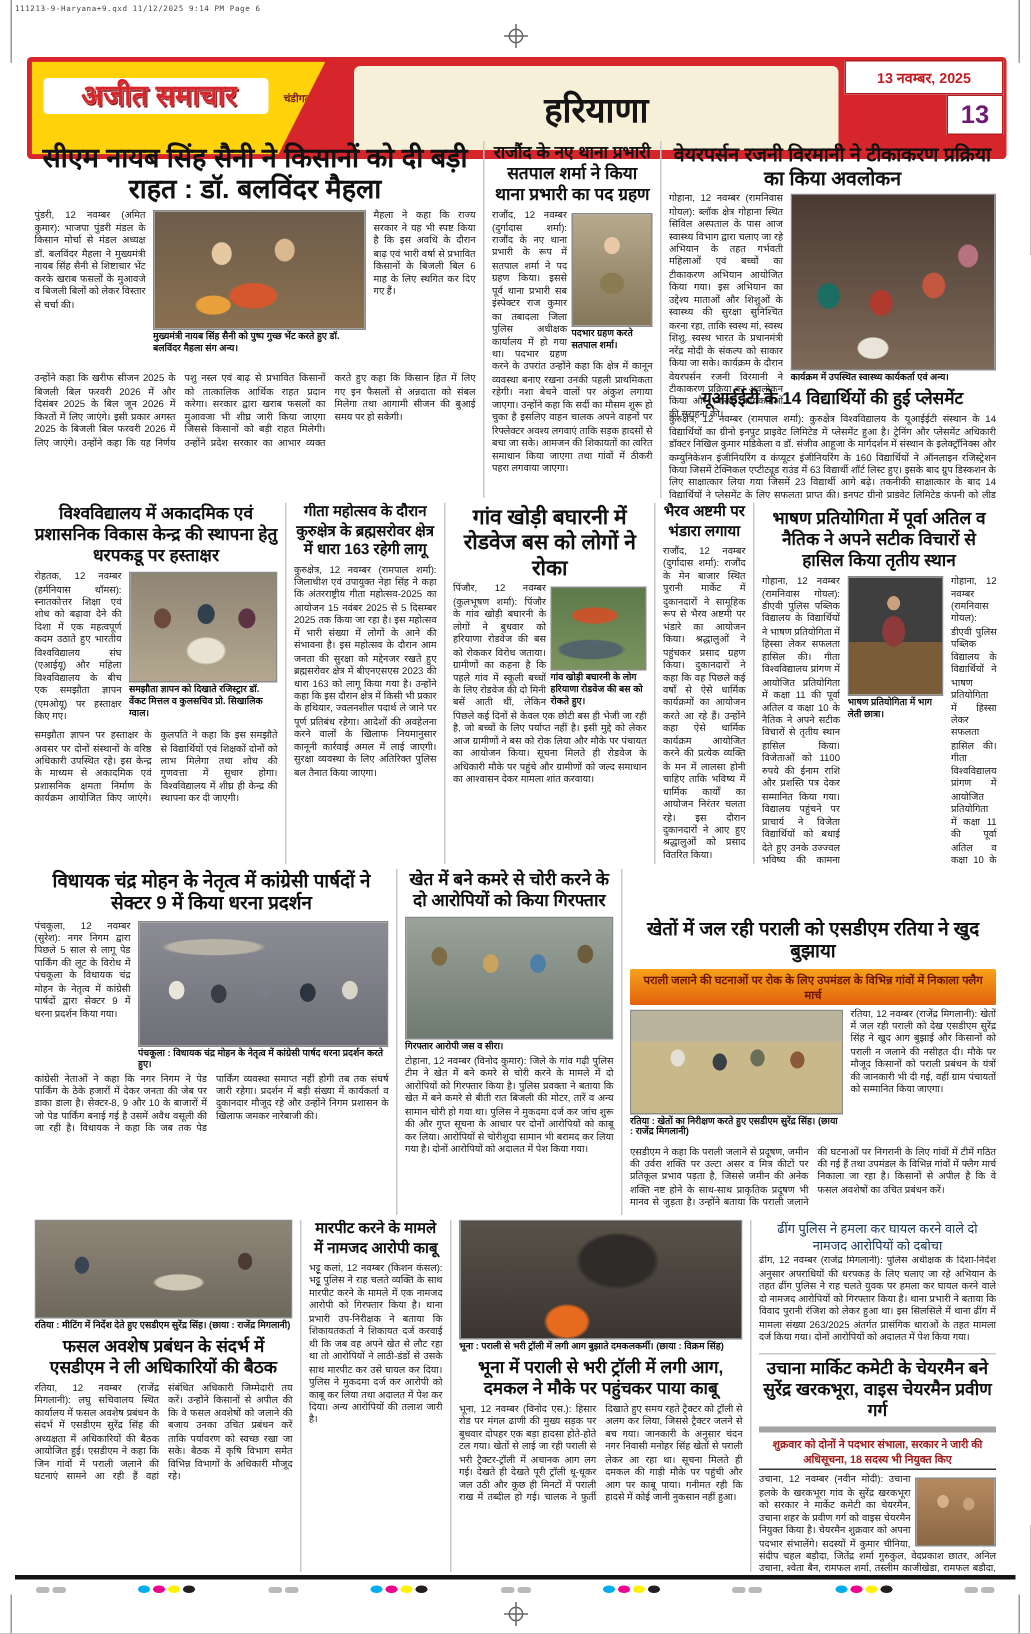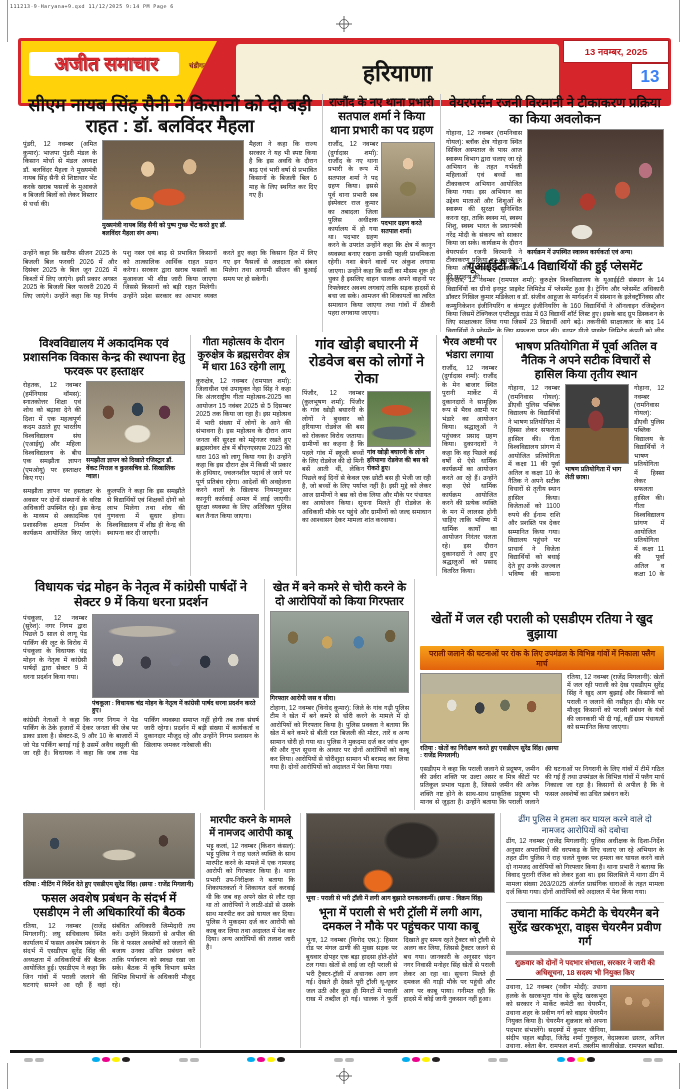--- a/index.html
+++ b/index.html
@@ -30,21 +30,21 @@
   .logo .stripe{position:absolute;left:8px;top:11px;width:150px;height:24px;background:#fff;border-radius:3px;}
   .logo .nm{position:absolute;left:10px;top:9px;width:150px;text-align:center;font-size:19px;font-weight:bold;color:#d6252b;
             text-shadow:0 0 1px #fff,1px 1px 0 #8d0f12;}
   .logo .ed{position:absolute;right:10px;top:20px;font-size:7px;font-weight:bold;color:#7a1d1d;}
   .mh-panel{position:absolute;left:218px;right:112px;top:6px;bottom:6px;background:#f6f0d8;border-radius:4px;
             display:flex;align-items:center;justify-content:center;}
   .mh-panel span{font-size:23px;font-weight:bold;color:#151515;}
   .mh-date{position:absolute;right:2px;top:2px;width:104px;height:21px;background:#fff;border:1px solid #b01d22;
            display:flex;align-items:center;justify-content:center;font-size:9.5px;font-weight:bold;color:#c31c22;}
   .mh-page{position:absolute;right:2px;top:25px;width:36px;height:25px;background:#fff;border:1px solid #b01d22;
-           display:flex;align-items:center;justify-content:center;font-size:17px;font-weight:bold;color:#3b82f6;}
+           display:flex;align-items:center;justify-content:center;font-size:17px;font-weight:bold;color:#701a75;}
   
   .band{position:absolute;left:18px;right:18px;display:flex;overflow:hidden;}
   .band>.col{box-sizing:border-box;padding:0 5px;overflow:hidden;height:100%;}
   .band>.col+.col{border-left:1px solid #c8c8c8;}
   .bandA{top:94px;height:238px;}
   .bandB{top:335px;height:241px;}
   .bandC{top:579px;height:231px;}
   .bandD{top:813px;height:235px;}
   .h-xl{font-size:18px;line-height:1.18;font-weight:bold;text-align:center;margin:1px 0 3px;}
   .h-lg{font-size:14px;line-height:1.2;font-weight:bold;text-align:center;margin:1px 0 3px;}
@@ -133,21 +133,21 @@
           <div class="cap">कार्यक्रम में उपस्थित स्वास्थ्य कार्यकर्ता एवं अन्य।</div>
         </div>
       </div>
       <div class="h-md" style="margin-top:2px;">यूआईईटी के 14 विद्यार्थियों की हुई प्लेसमेंट</div>
       <div class="bt" style="height:62px;">कुरुक्षेत्र, 12 नवम्बर (रामपाल शर्मा): कुरुक्षेत्र विश्वविद्यालय के यूआईईटी संस्थान के 14 विद्यार्थियों का ग्रीनो इनपुट प्राइवेट लिमिटेड में प्लेसमेंट हुआ है। ट्रेनिंग और प्लेसमेंट अधिकारी डॉक्टर निखिल कुमार मडिकेला व डॉ. संजीव आहूजा के मार्गदर्शन में संस्थान के इलेक्ट्रॉनिक्स और कम्युनिकेशन इंजीनियरिंग व कंप्यूटर इंजीनियरिंग के 160 विद्यार्थियों ने ऑनलाइन रजिस्ट्रेशन किया जिसमें टेक्निकल एप्टीट्यूड राउंड में 63 विद्यार्थी शॉर्ट लिस्ट हुए। इसके बाद ग्रुप डिस्कशन के लिए साक्षात्कार लिया गया जिसमें 23 विद्यार्थी आगे बढ़े। तकनीकी साक्षात्कार के बाद 14 विद्यार्थियों ने प्लेसमेंट के लिए सफलता प्राप्त की। इनपुट ग्रीनो प्राइवेट लिमिटेड कंपनी को लीड जैनरेटिव एनालिटिक्स व अंकुल आनंद पटेल सदस्य ने ईमेल के माध्यम से इस सफलता की सूचना भेजी है।</div>
     </div>
   </div>
 
   <div class="band bandB">
     <div class="col" style="width:172px;flex:none;">
-      <div class="h-md">विश्वविद्यालय में अकादमिक एवं प्रशासनिक विकास केन्द्र की स्थापना हेतु फरवरू पर हस्ताक्षर</div>
+      <div class="h-md">विश्वविद्यालय में अकादमिक एवं प्रशासनिक विकास केन्द्र की स्थापना हेतु धरपकडू पर हस्ताक्षर</div>
       <div class="row" style="height:106px;">
         <div class="bt" style="width:58px;flex:none;">रोहतक, 12 नवम्बर (हर्मनियास थॉमस): स्नातकोत्तर शिक्षा एवं शोध को बढ़ावा देने की दिशा में एक महत्वपूर्ण कदम उठाते हुए भारतीय विश्वविद्यालय संघ (एआईयू) और महिला विश्वविद्यालय के बीच एक समझौता ज्ञापन (एमओयू) पर हस्ताक्षर किए गए।</div>
         <div class="fig" style="flex:1;">
           <div class="ph ph-mou"></div>
           <div class="cap">समझौता ज्ञापन को दिखाते रजिस्ट्रार डॉ. वेंकट मित्तल व कुलसचिव प्रो. सिखालिक ग्वाल।</div>
         </div>
       </div>
       <div class="bt cols2" style="height:92px;">समझौता ज्ञापन पर हस्ताक्षर के अवसर पर दोनों संस्थानों के वरिष्ठ अधिकारी उपस्थित रहे। इस केन्द्र के माध्यम से अकादमिक एवं प्रशासनिक क्षमता निर्माण के कार्यक्रम आयोजित किए जाएंगे। कुलपति ने कहा कि इस समझौते से विद्यार्थियों एवं शिक्षकों दोनों को लाभ मिलेगा तथा शोध की गुणवत्ता में सुधार होगा। विश्वविद्यालय में शीघ्र ही केन्द्र की स्थापना कर दी जाएगी।</div>
     </div>
 

